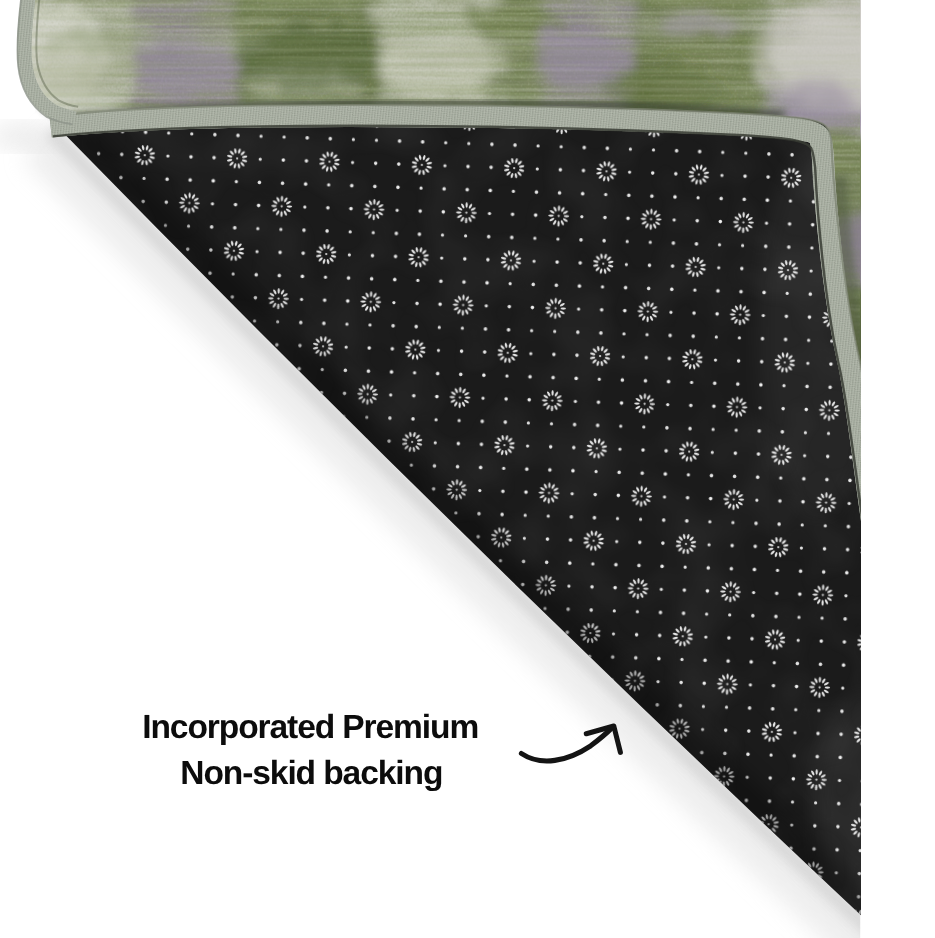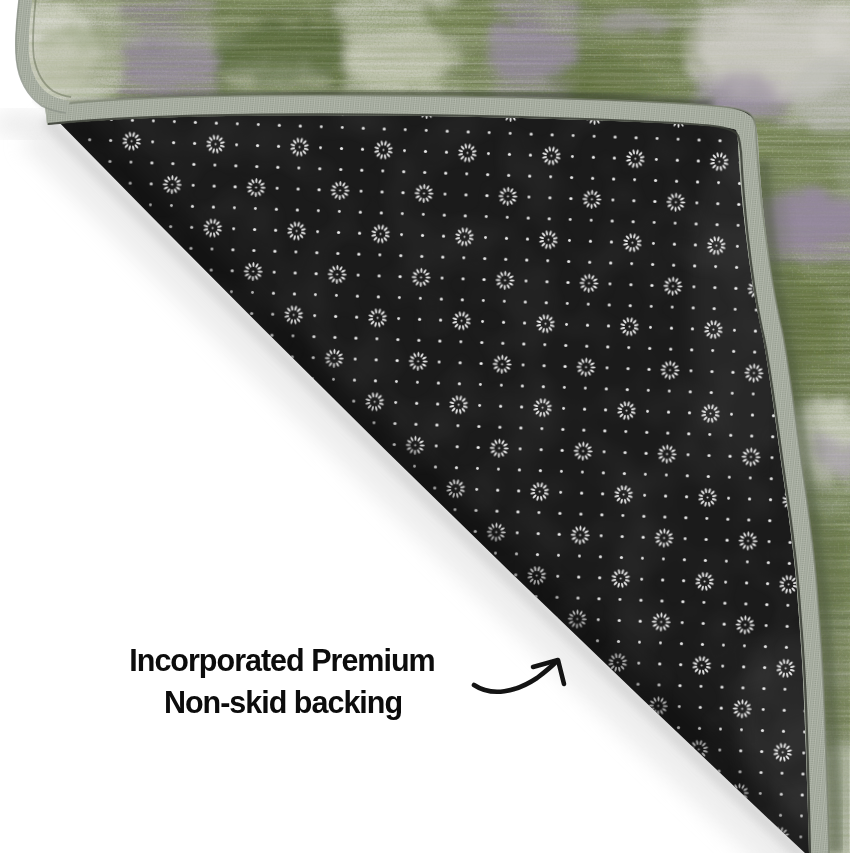--- a/index.html
+++ b/index.html
@@ -1,16 +1,16 @@
 <!DOCTYPE html>
 <html><head>
 <meta charset="utf-8">
 <style>
   html,body{margin:0;padding:0;background:#ffffff;}
-  .stage{position:relative;width:850px;height:853px;overflow:hidden;font-family:"Liberation Sans",sans-serif;}
+  .stage{position:relative;width:782px;height:853px;overflow:hidden;font-family:"Liberation Sans",sans-serif;}
 </style>
 </head>
 <body>
 <div class="stage">
 <svg width="850" height="853" viewBox="0 0 850 853" xmlns="http://www.w3.org/2000/svg">
 <defs>
 
   <pattern id="dots" width="84" height="84" patternUnits="userSpaceOnUse" patternTransform="rotate(2)">
     <g>
       <circle cx="31.5" cy="10.5" r="1.45" fill="#e6e6e6"></circle>

